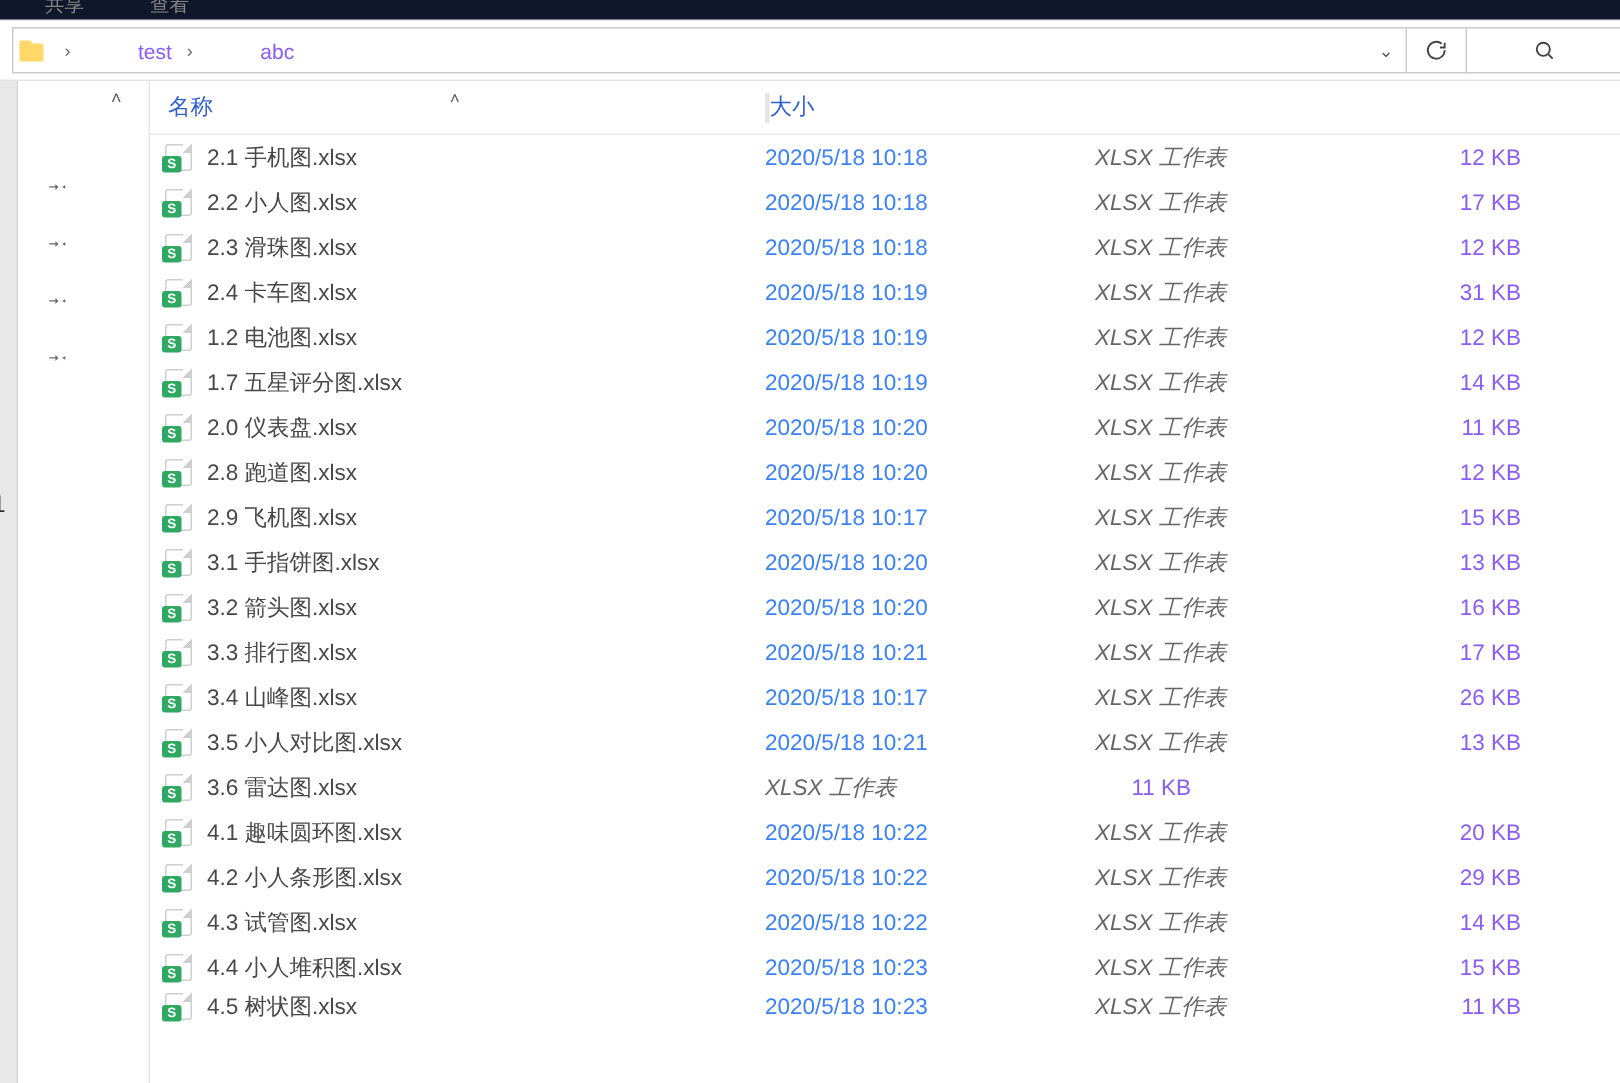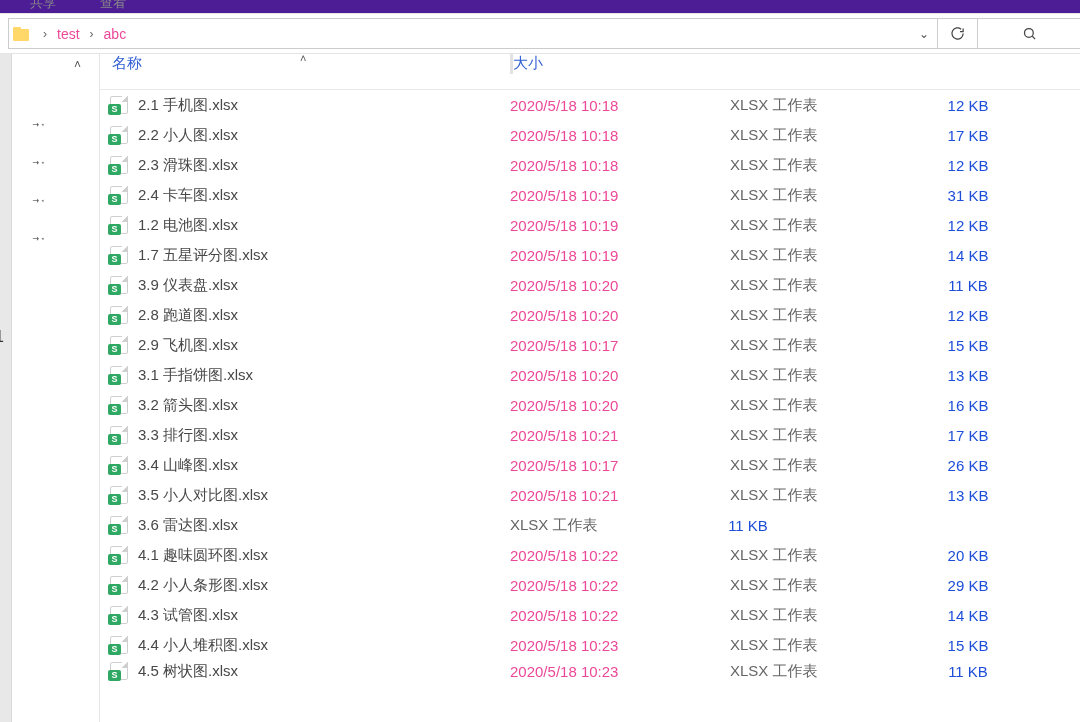--- a/index.html
+++ b/index.html
@@ -1,59 +1,59 @@
 <!DOCTYPE html>
 <html><head>
 <meta charset="utf-8">
 <style>
   * { box-sizing: border-box; margin: 0; padding: 0; }
   html, body { width: 1080px; height: 722px; overflow: hidden; font-family: "Segoe UI", "Microsoft YaHei", sans-serif; font-size: 14px; color: #333; background: #fff; }
 
   
-  .ribbon-strip { height: 14px; background: #4c1d95; border-bottom: 1px solid #e5e5e5; position: relative; }
+  .ribbon-strip { height: 14px; background: #0f172a; border-bottom: 1px solid #e5e5e5; position: relative; }
   .ribbon-strip .share { position:absolute; left:30px; top: -6px; width:48px; height:18px; color:#888; font-size:13px;}
   .ribbon-strip .view  { position:absolute; left:100px; top:-6px; width:48px; height:18px; color:#888; font-size:13px;}
 
   
   .addrbar { display:flex; align-items:stretch; height:40px; border-bottom:1px solid #e5e5e5; padding:4px 0 4px 8px; }
   .breadcrumb { flex:0 0 930px; display:flex; align-items:center; border:1px solid #ccc; background:#fff; padding:0 4px; position:relative; }
   .breadcrumb .folder-icon { width:18px; height:16px; margin-right:4px; position:relative; }
   .breadcrumb .folder-icon::before { content:""; position:absolute; left:0; top:3px; width:16px; height:12px; background:#ffd869; border-radius:1px; }
   .breadcrumb .folder-icon::after  { content:""; position:absolute; left:0; top:1px; width:8px; height:4px; background:#ffd869; border-radius:1px 1px 0 0; }
   .breadcrumb .chevron { color:#666; padding:0 8px; font-size:12px; }
-  .breadcrumb .crumb { color:#ec4899; padding:0 2px; }
+  .breadcrumb .crumb { color:#8b5cf6; padding:0 2px;margin-left:35px; }
   .breadcrumb .tail-chevron { position:absolute; right:8px; color:#555; font-size:12px;}
   .refresh { width:40px; display:flex; align-items:center; justify-content:center; border:1px solid #ccc; border-left:none; }
   .refresh svg { width:15px; height:15px; }
   .search { flex:1; display:flex; align-items:center; justify-content:center; border:1px solid #ccc; border-left:none; margin-right:0; border-right:none;}
   .search svg { width:15px; height:15px; }
 
   
   .body { display:flex; height: calc(722px - 14px - 40px); }
   .nav { width:100px; border-right:1px solid #e5e5e5; position:relative; background:#fff;}
   .nav .collapse-caret { position:absolute; left:74px; top:4px; color:#555; font-size:12px; transform:rotate(0deg);}
   .pin { position:absolute; left:32px; width:16px; height:16px; color:#6b6b6b; }
   .pin svg { width:14px; height:14px; transform: rotate(45deg); }
   .nav .label01 { position:absolute; left:-14px; top:274px; color:#333; font-size:16px;}
   .nav .split-strip { position:absolute; left:0; top:0; width:12px; height:100%; background:#e8e8e8; border-right:1px solid #d9d9d9;}
 
   .list { flex:1; position:relative; overflow:hidden;}
-  .colhdr { display:flex; height:36px; border-bottom:1px solid #eaeaea; color:#2f5fd1; font-size:15px; }
+  .colhdr { display:flex; height:36px; align-items:center; border-bottom:1px solid #eaeaea; color:#2f5fd1; font-size:15px; }
   .colhdr .c-name { flex:0 0 410px; padding-left:12px; position:relative;}
   .colhdr .c-name .sort-caret{ position:absolute; left:200px; top:-2px; font-size:11px; color:#555;}
   .colhdr .c-date { flex:0 0 220px; }
   .colhdr .c-type { flex:0 0 192px; }
   .colhdr .c-size { flex:0 0 100px; text-align:left;}
   .colsep { width:1px; height:20px; background:#e2e2e2; margin-right:0;}
   .rows { }
   .row { display:flex; align-items:center; height:30px; color:#484848; font-size:15px;}
   .row .c-name { flex:0 0 410px; display:flex; align-items:center; padding-left:10px; }
-  .row .c-date { flex:0 0 220px; color:#ec4899; }
-  .row .c-type { flex:0 0 192px; color:#666; }
-  .row .c-size { flex:0 0 100px; text-align:center; color:#1d4ed8; padding-right:8px;}
+  .row .c-date { flex:0 0 220px; color:#3b82f6; }
+  .row .c-type { flex:0 0 192px; color:#666;font-style:italic; }
+  .row .c-size { flex:0 0 100px; text-align:right; color:#8b5cf6; padding-right:8px;}
   .xicon { width:18px; height:18px; margin-right:10px; position:relative; flex:none; }
   .xicon .pg { position:absolute; inset:0; background:#fff; border:1px solid #cfcfcf; border-radius:2px;}
   .xicon .pg::after { content:""; position:absolute; right:-1px; top:-1px; width:6px; height:6px; background:linear-gradient(135deg,#fff 49%, #cfcfcf 50%);}
   .xicon .s { position:absolute; left:-2px; bottom:-1px; width:13px; height:11px; background:#2ea862; border-radius:2px; color:#fff; font-size:9px; font-weight:700; line-height:11px; text-align:center;}
   .rows .row:last-child { height:22px; overflow:hidden;}
 </style>
 </head>
 <body>
 
 <div class="ribbon-strip">
@@ -187,21 +187,21 @@
           <div class="c-date">2020/5/18 10:19</div>
           <div class="c-type">XLSX 工作表</div>
           <div class="c-size">14 KB</div>
         </div>
         <div class="row">
           <div class="c-name">
             <span class="xicon">
               <span class="pg"></span>
               <span class="s">S</span>
             </span>
-            <span>3.9 仪表盘.xlsx</span>
+            <span>2.0 仪表盘.xlsx</span>
           </div>
           <div class="c-date">2020/5/18 10:20</div>
           <div class="c-type">XLSX 工作表</div>
           <div class="c-size">11 KB</div>
         </div>
         <div class="row">
           <div class="c-name">
             <span class="xicon">
               <span class="pg"></span>
               <span class="s">S</span>

